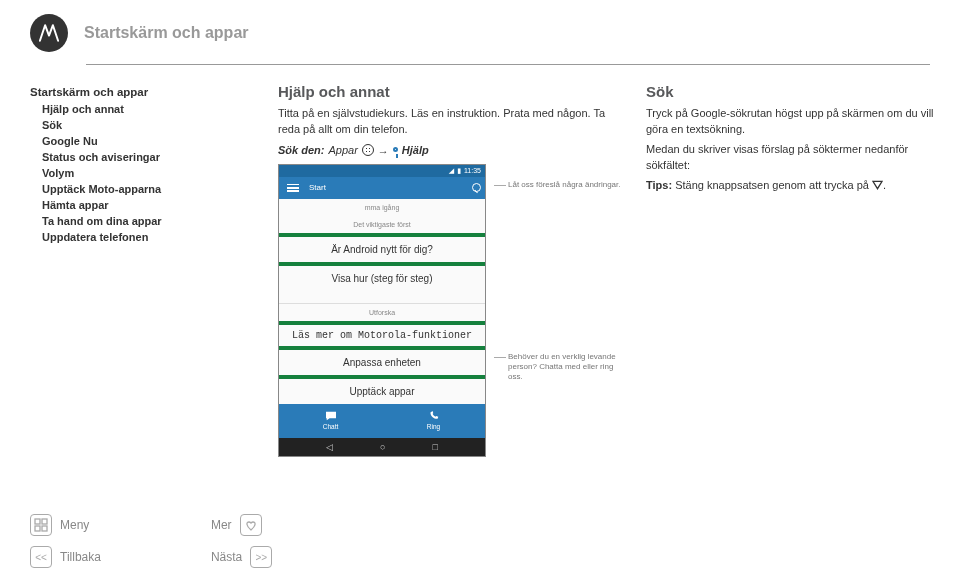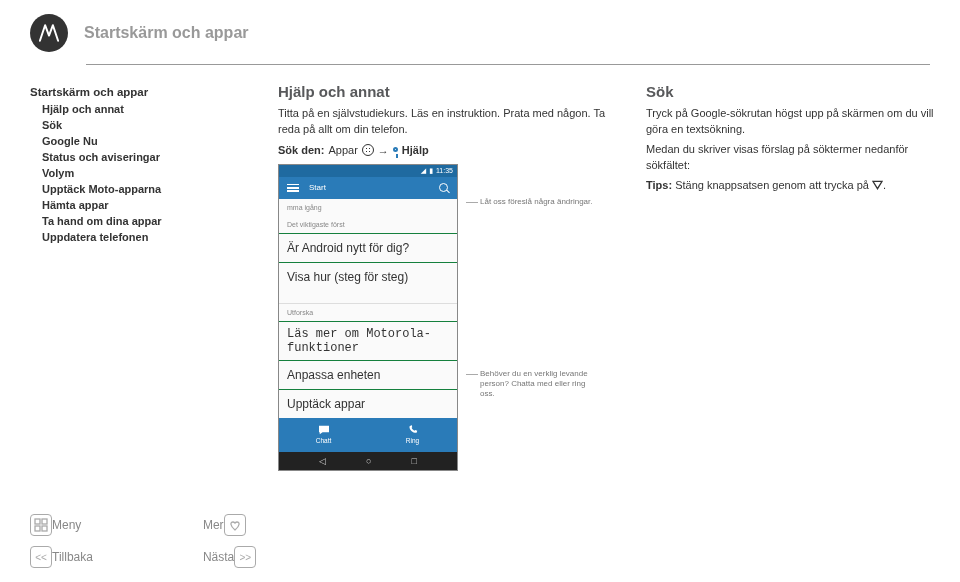--- a/index.html
+++ b/index.html
@@ -54,56 +54,57 @@
     color: #333;
     padding: 2px 0 2px 12px;
     cursor: pointer;
   }
   .middle {
     width: 350px;
     flex-shrink: 0;
   }
   .middle h2 { font-size: 15px; color: #58595b; margin-bottom: 6px; }
   .para { font-size: 11px; line-height: 1.45; color: #333; margin-bottom: 4px; }
-  .path-line { font-size: 11px; display: flex; align-items: flex-end; gap: 4px; flex-wrap: wrap; margin: 6px 0 8px 0;}
+  .path-line { font-size: 11px; display: flex; align-items: flex-end; gap: 4px; flex-wrap: wrap; margin: 6px 0 8px 0; font-style: italic;}
   .path-line b { font-weight: bold; }
   .apps-icon {
     display:inline-block; width:12px; height:12px; border:1px solid #333; border-radius:50%;
     position:relative;
   }
   .apps-icon:before{
     content:""; position:absolute; top:2px; left:2px; right:2px; bottom:2px;
     background-image: radial-gradient(#333 0.7px, transparent 0.7px);
     background-size: 3px 3px;
   }
   .arrow-r { font-size: 11px; }
   .q-icon {
     display:inline-block; width:5px; height:5px; border-radius:50%;
     border:2px solid #2a7bb8; position:relative; top:-4px;
   }
   .q-icon:after{ content:""; position:absolute; left:1px; top:5px; width:2px; height:4px; background:#2a7bb8; }
 
   .phone-wrap { display:flex; gap:8px; }
   .phone {
-    width: 180px;
+    width: 208px;
     border:1px solid #888;
     background:#fafafa;
     font-size: 8px;
     color:#555;
+    text-align:center;
   }
   .statusbar { background:#1f6aa0; height:12px; display:flex; justify-content:flex-end; align-items:center; padding:0 4px; color:#fff; gap:3px; font-size:7px;}
   .appbar { background:#2a7bb8; color:#fff; height:22px; display:flex; align-items:center; padding:0 8px; gap:10px;}
   .appbar .ham { width:12px; height:8px; display:flex; flex-direction:column; justify-content:space-between;}
   .appbar .ham span{ height:1.5px; background:#fff;}
   .appbar .spacer{flex:1;}
   .appbar .mag{ width:10px; height:10px; position:relative;}
   .appbar .mag:before{content:"";position:absolute;width:7px;height:7px;border:1.3px solid #fff;border-radius:50%;}
   .appbar .mag:after{content:"";position:absolute;width:4px;height:1.3px;background:#fff;top:8px;left:7px;transform:rotate(45deg);}
   .phone-section{ padding:5px 8px; font-size:7px; color:#888;}
-  .phone-row{ padding:7px 8px; font-size:12px; color:#333; border-top:1px solid #15803d;}
+  .phone-row{ padding:7px 8px; font-size:10px; color:#333; border-top:4px solid #15803d;}
   .phone-row.tight{padding:5px 8px;font-family:Liberation Mono, monospace;}
   .section-divider{border-top:1px solid #ddd;}
   .bottom-actions{ background:#2a7bb8; height:34px; display:flex;}
   .action{flex:1; display:flex; flex-direction:column; align-items:center; justify-content:center; color:#fff; font-size:6.5px; gap:2px;}
   .action .ic{ width:12px; height:10px;}
   .navbar{ background:#222; height:18px; display:flex; justify-content:space-evenly; align-items:center;}
   .navbar span{color:#ccc; font-size:9px;}
   .callouts{ display:flex; flex-direction:column; font-size:8px; color:#777; width:130px; line-height:1.25;}
   .callout{ display:flex; gap:2px; }
   .callout .ln{ border-top:1px solid #aaa; margin-top:5px; flex-shrink:0;}
@@ -118,21 +119,21 @@
   .mag-inline:before{content:"";position:absolute;width:7px;height:7px;border:1.4px solid #333;border-radius:50%;}
   .mag-inline:after{content:"";position:absolute;width:4px;height:1.5px;background:#333;top:8px;left:7px;transform:rotate(45deg);}
   .down-tri-outline{ display:inline-block; position:relative; top:1px;}
   .down-tri-outline svg{width:11px;height:10px;}
 
   .footer{
     position:absolute; bottom:14px; left:30px; display:flex; gap:110px;
     color:#888; font-size:12px; align-items:center;
   }
   .foot-group{display:flex; flex-direction:column; gap:10px;}
-  .foot-row{display:flex; align-items:center; }
+  .foot-row{display:flex; align-items:center; gap:8px;}
   .foot-icon{ width:22px; height:22px; border:1.5px solid #aaa; border-radius:4px; display:flex; align-items:center; justify-content:center;}
   .foot-icon.grid svg{width:14px; height:14px;}
   .foot-icon.arrow{ font-size:10px; color:#aaa;}
   .foot-label{ color:#888;}
   .heart-icon{ width:22px; height:22px; border:1.5px solid #aaa; border-radius:4px; display:flex; align-items:center;justify-content:center;}
 </style>
 </head>
 <body>
 
 <div class="header">
@@ -212,21 +213,21 @@
           </div>
         </div>
         <div class="navbar">
           <span>◁</span>
           <span>○</span>
           <span>□</span>
         </div>
       </div>
 
       <div class="callouts">
-        <div class="callout" style="margin-top:33px;">
+        <div class="callout" style="margin-top:16px;">
           <div class="ln" style="width:12px"></div>
           <div>Låt oss föreslå några ändringar.</div>
         </div>
         <div class="callout" style="margin-top:162px;">
           <div class="ln" style="width:12px"></div>
           <div>Behöver du en verklig levande person? Chatta med eller ring oss.</div>
         </div>
       </div>
     </div>
   </div>

